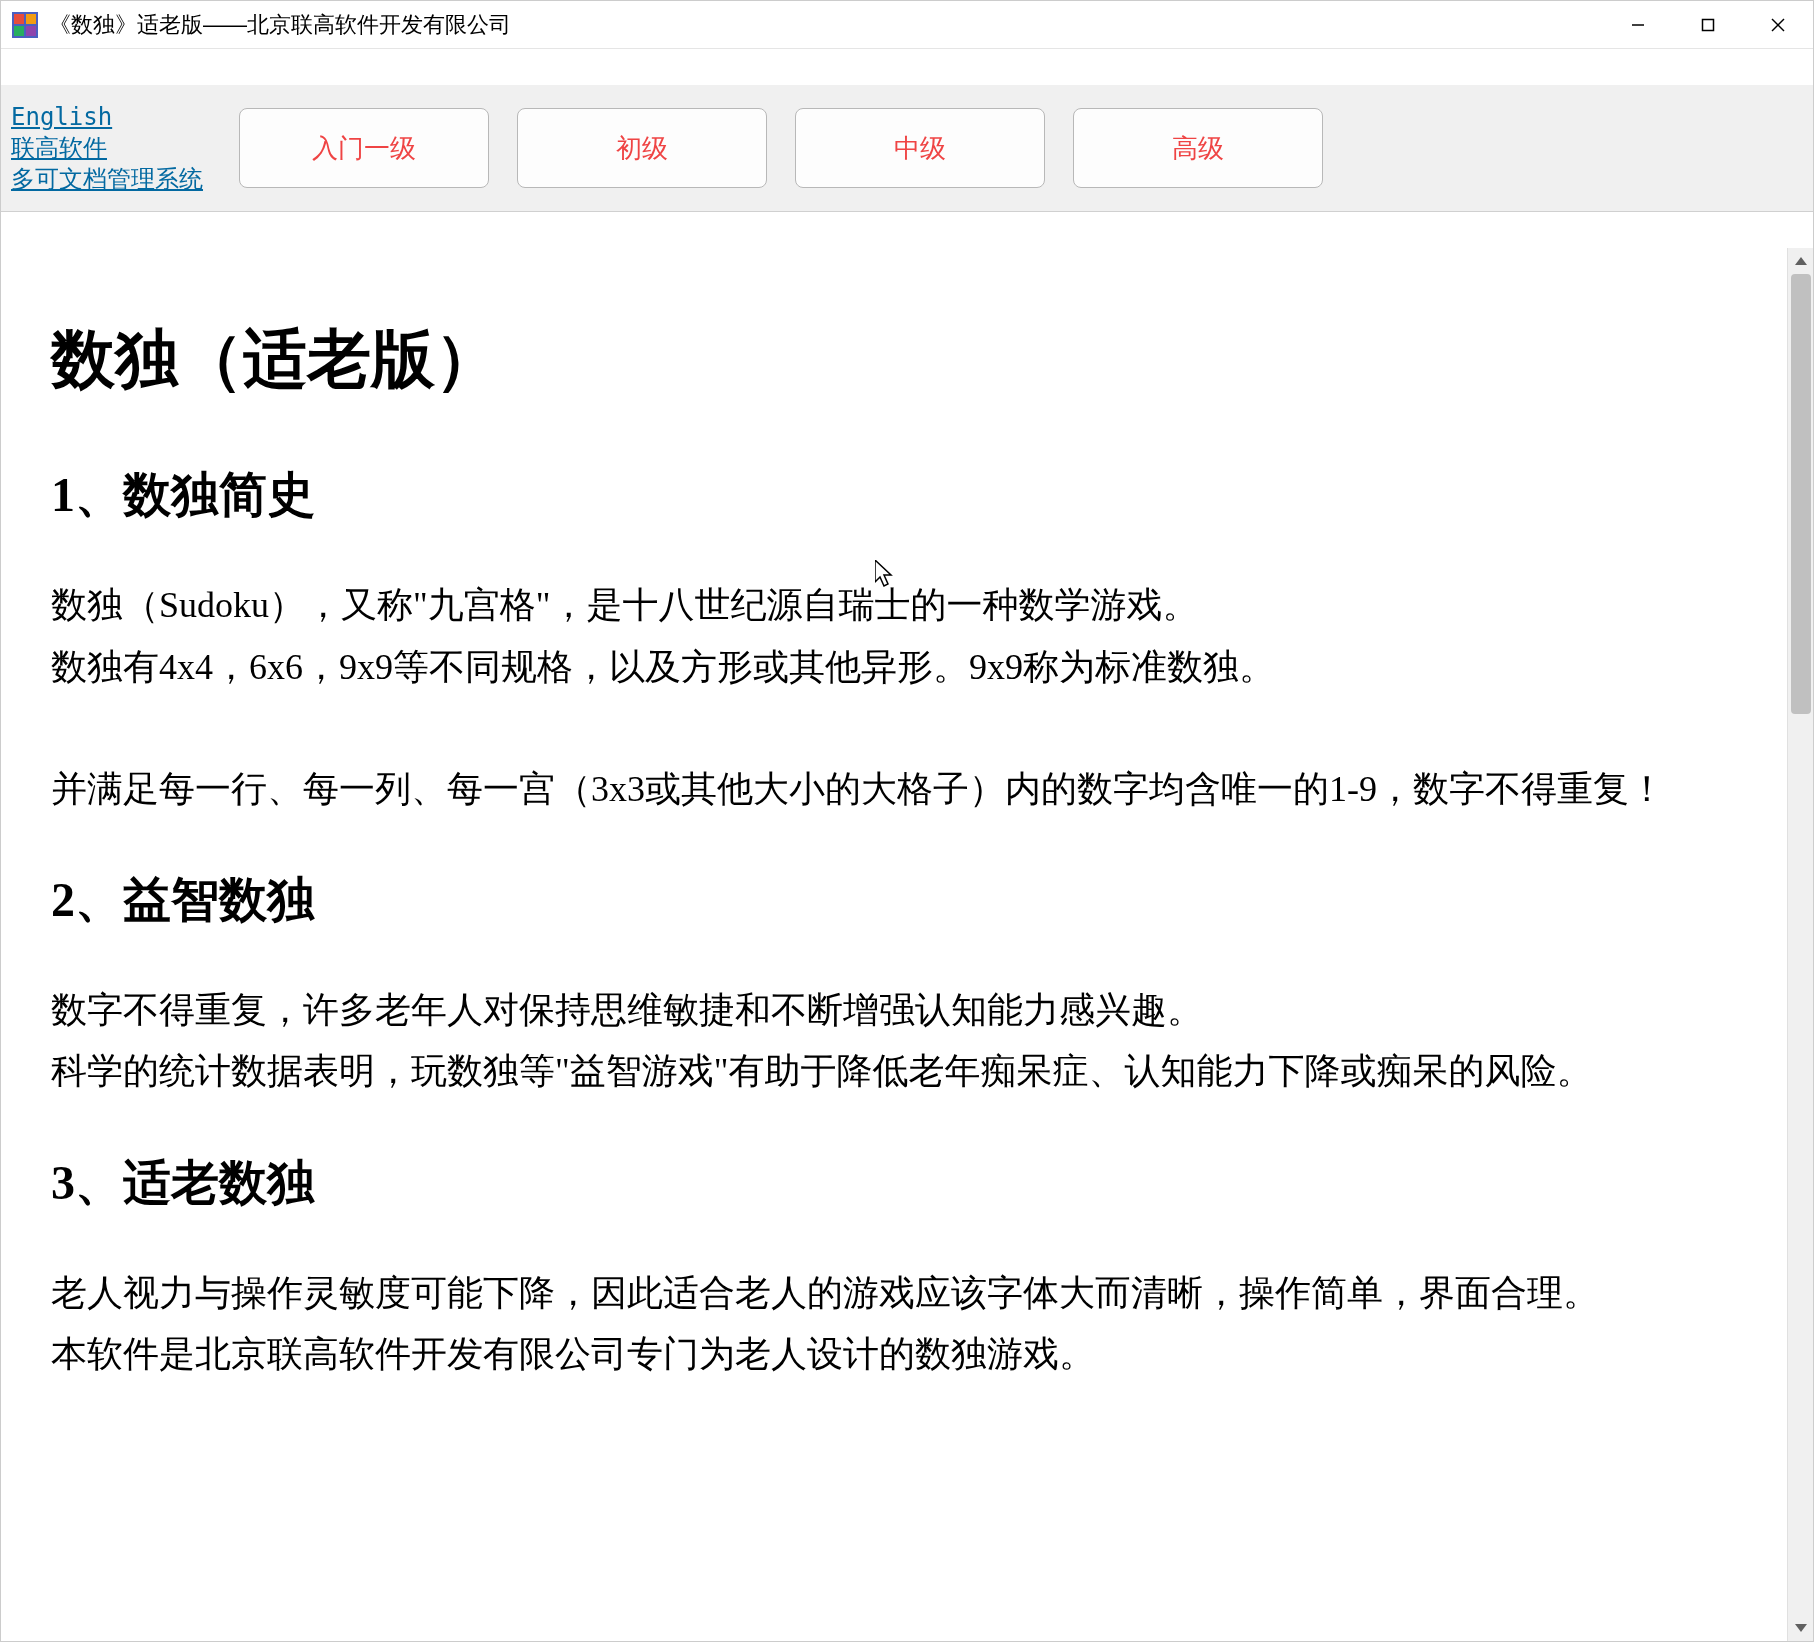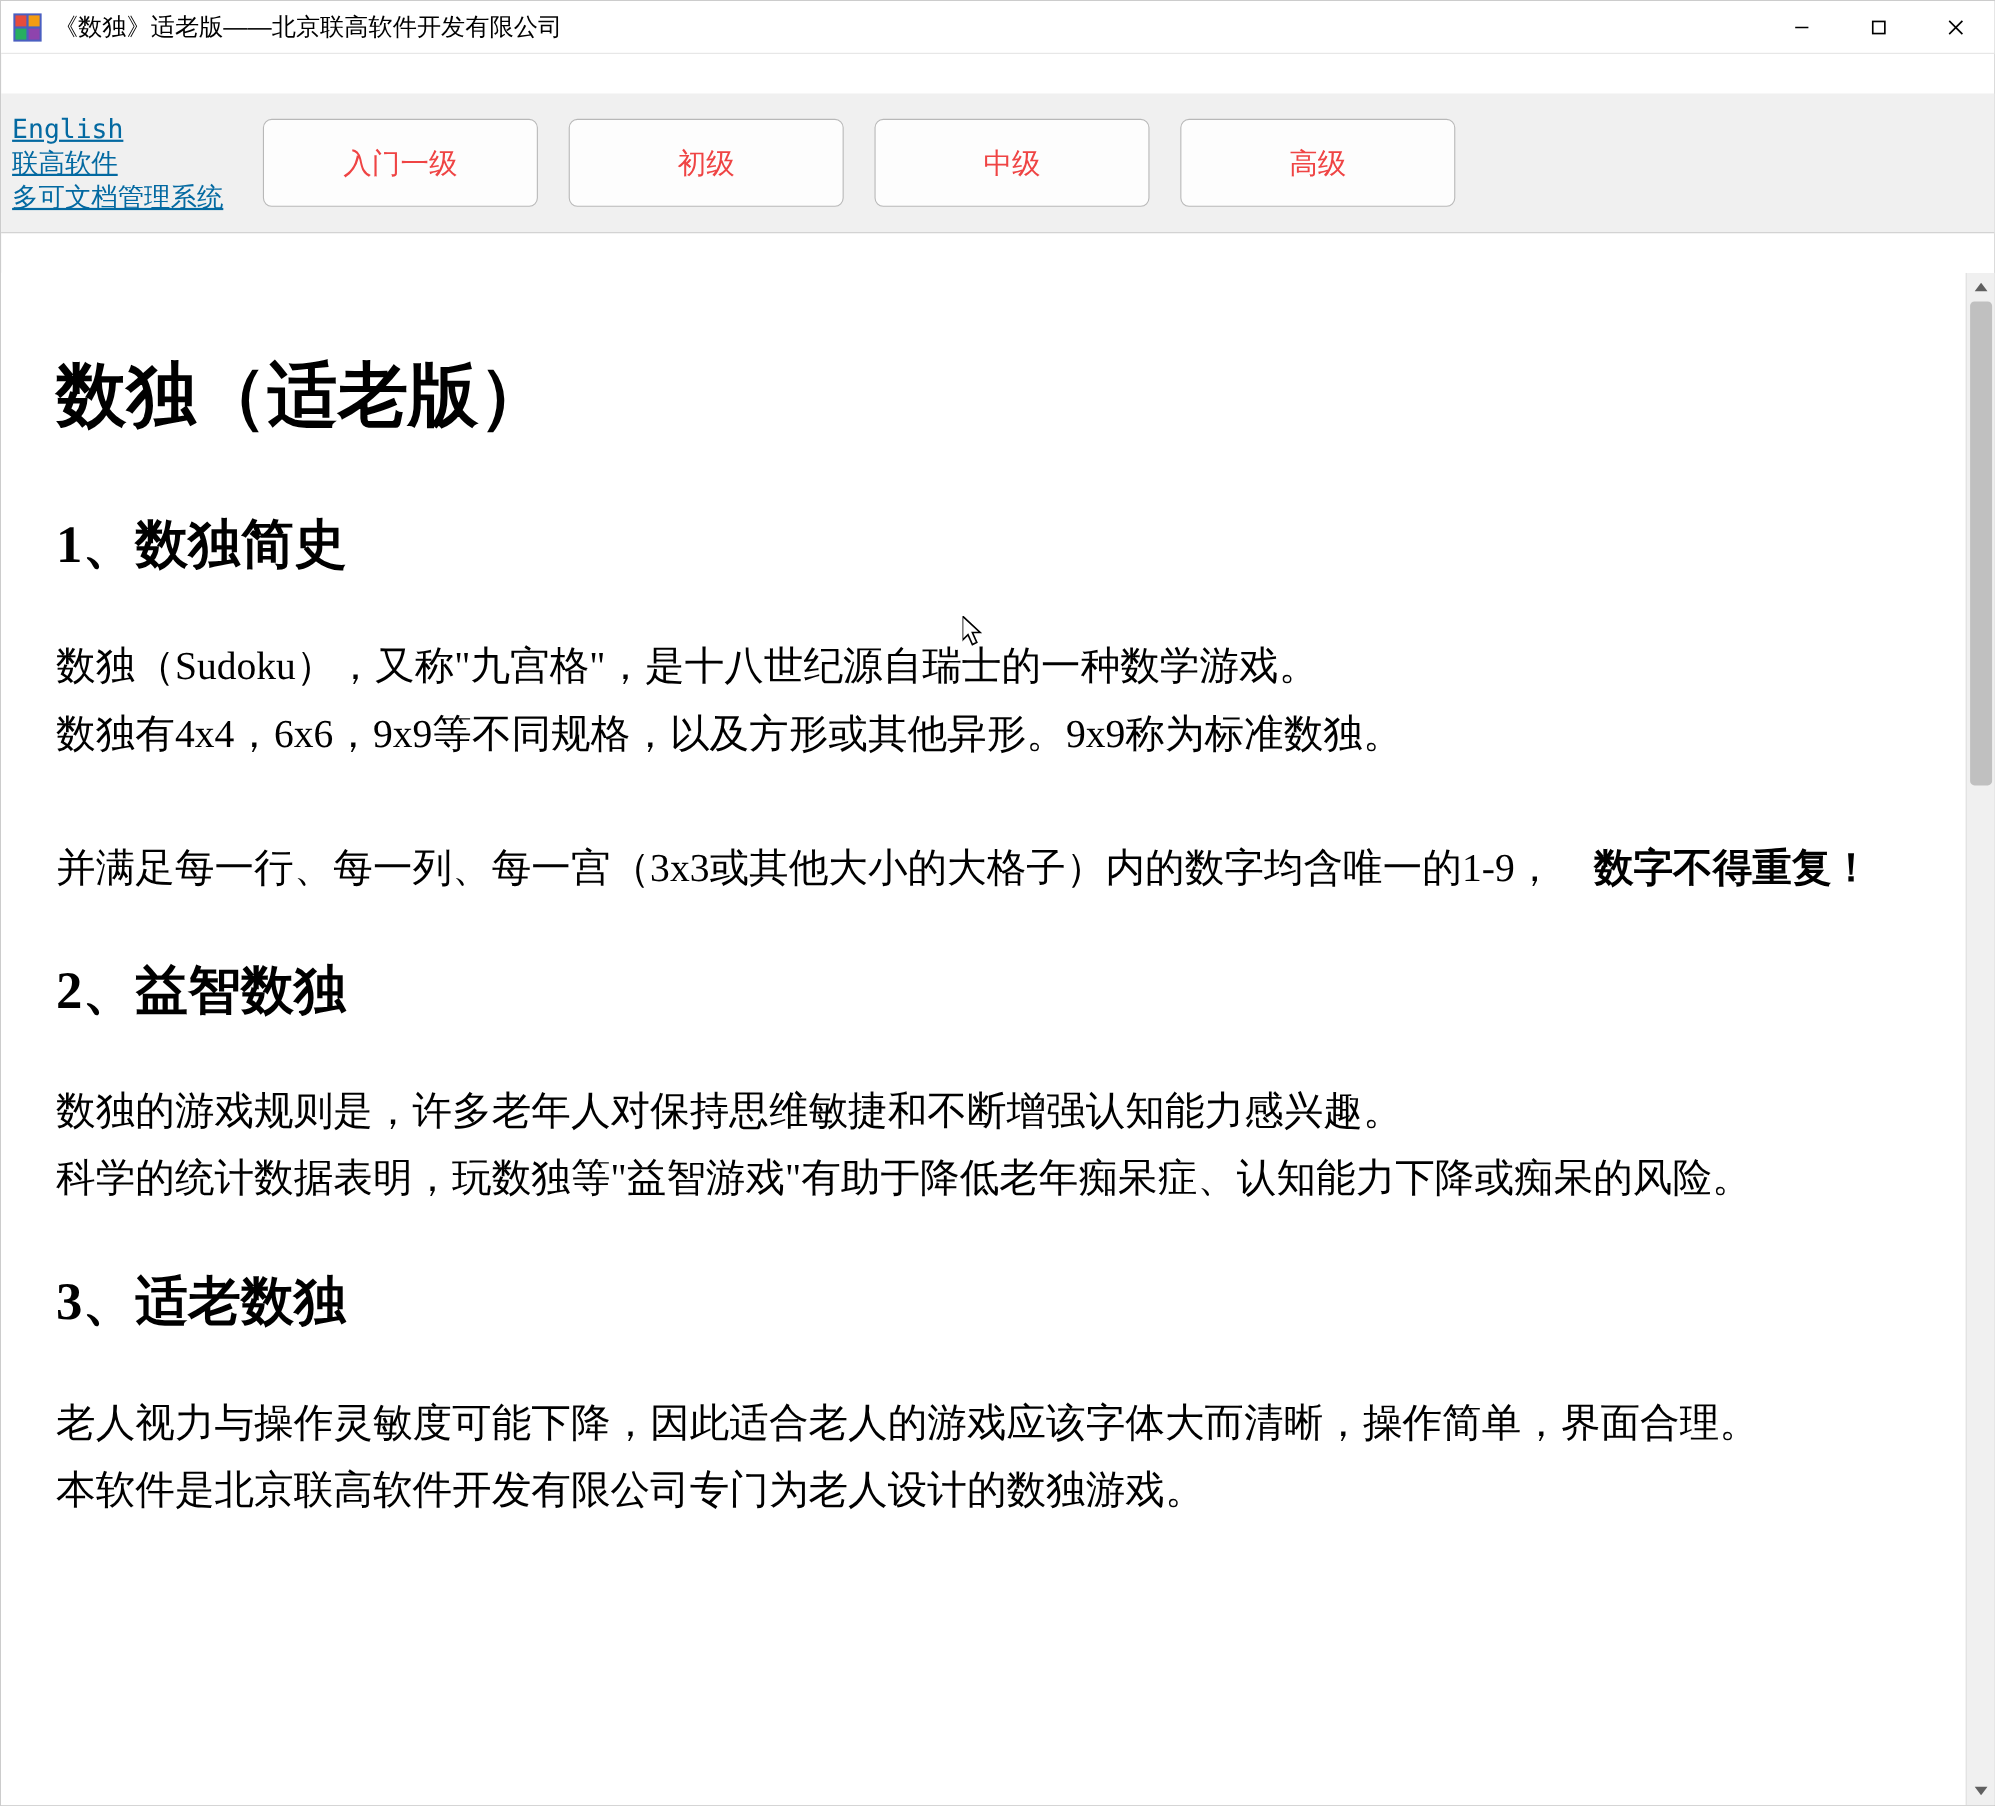--- a/index.html
+++ b/index.html
@@ -115,22 +115,21 @@
       margin-bottom: 48px;
       color: #000;
     }
     .paragraph {
       font-size: 36px;
       line-height: 1.7;
       margin-bottom: 48px;
       color: #000;
     }
     .bold {
-      font-weight: bold;
-      margin-left: 36px;
+      font-weight: normal;
     }
     .scrollbar {
       width: 26px;
       background: #f0f0f0;
       display: flex;
       flex-direction: column;
       align-items: center;
       border-left: 1px solid #e0e0e0;
     }
     .scrollbar-arrow {
@@ -220,21 +219,21 @@
       <h2 class="section-title">1、数独简史</h2>
       <div class="paragraph">
         <span>数独（Sudoku），又称"九宫格"，是十八世纪源自瑞士的一种数学游戏。</span><br>
         <span>数独有4x4，6x6，9x9等不同规格，以及方形或其他异形。9x9称为标准数独。</span><br>
         <br>
         <span>并满足每一行、每一列、每一宫（3x3或其他大小的大格子）内的数字均含唯一的1-9，</span><span class="bold">数字不得重复！</span>
       </div>
 
       <h2 class="section-title">2、益智数独</h2>
       <div class="paragraph">
-        <span>数独的游戏规则是，许多老年人对保持思维敏捷和不断增强认知能力感兴趣。</span><br>
+        <span>数字不得重复，许多老年人对保持思维敏捷和不断增强认知能力感兴趣。</span><br>
         <span>科学的统计数据表明，玩数独等"益智游戏"有助于降低老年痴呆症、认知能力下降或痴呆的风险。</span>
       </div>
 
       <h2 class="section-title">3、适老数独</h2>
       <div class="paragraph">
         <span>老人视力与操作灵敏度可能下降，因此适合老人的游戏应该字体大而清晰，操作简单，界面合理。</span><br>
         <span>本软件是北京联高软件开发有限公司专门为老人设计的数独游戏。</span>
       </div>
     </div>
 

